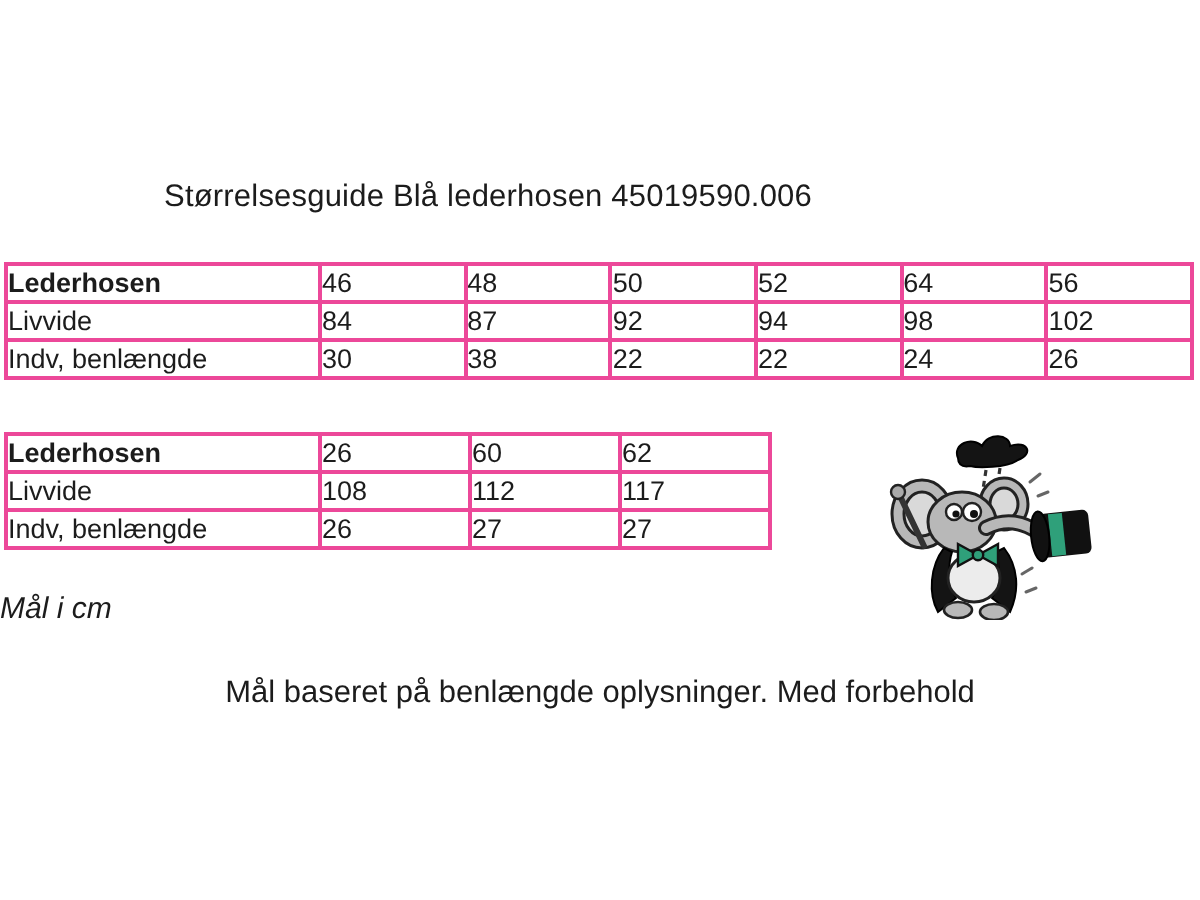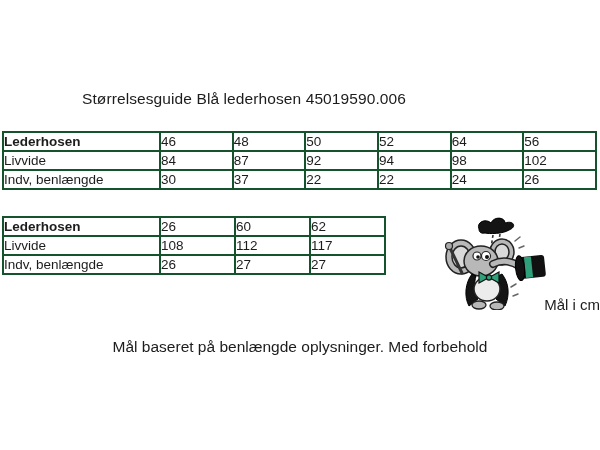--- a/index.html
+++ b/index.html
@@ -2,25 +2,25 @@
 <html><head>
 <meta charset="utf-8">
 <style>
   html,body{margin:0;padding:0;}
   body{width:600px;height:450px;background:#ffffff;font-family:"Liberation Sans",sans-serif;position:relative;overflow:hidden;color:#1c1c1c;}
   .page{position:absolute;inset:0;background:#ffffff;}
   .doc-title{position:absolute;top:90px;left:0;width:488px;text-align:center;font-size:15.5px;letter-spacing:.1px;}
   table.size-table{position:absolute;border-collapse:collapse;table-layout:fixed;font-size:13.5px;background:#fff;}
   table.t1{left:2px;top:131px;width:595px;}
   table.t2{left:2px;top:216px;width:384px;}
-  table.size-table td{border:2px solid #14532d;height:17px;padding:0;vertical-align:middle;overflow:hidden;white-space:nowrap;margin-left:12px;}
+  table.size-table td{border:2px solid #ec4899;height:17px;padding:0;vertical-align:middle;overflow:hidden;white-space:nowrap;margin-left:12px;}
   td.lbl{text-align:left;padding-left:4px;}
   td.val{text-align:left;}
   tr.hdr td.lbl{font-weight:bold;}
-  .unit-note{position:absolute;top:296px;left:0;width:600px;text-align:right;font-size:15px;}
+  .unit-note{position:absolute;top:296px;left:0;width:600px;text-align:left;font-size:15px;font-style:italic;}
   .disclaimer{position:absolute;top:338px;left:0;width:600px;text-align:center;font-size:15.5px;}
   .mascot{position:absolute;left:441px;top:215px;width:110px;height:95px;}
 </style>
 </head>
 <body>
 
 <div class="page">
 
   <div class="doc-title">Størrelsesguide Blå lederhosen 45019590.006</div>
 
@@ -49,21 +49,21 @@
         <td class="val">84</td>
         <td class="val">87</td>
         <td class="val">92</td>
         <td class="val">94</td>
         <td class="val">98</td>
         <td class="val">102</td>
       </tr>
       <tr>
         <td class="lbl">Indv, benlængde</td>
         <td class="val">30</td>
-        <td class="val">37</td>
+        <td class="val">38</td>
         <td class="val">22</td>
         <td class="val">22</td>
         <td class="val">24</td>
         <td class="val">26</td>
       </tr>
     </tbody>
   </table>
 
   <table class="size-table t2">
     <colgroup>

